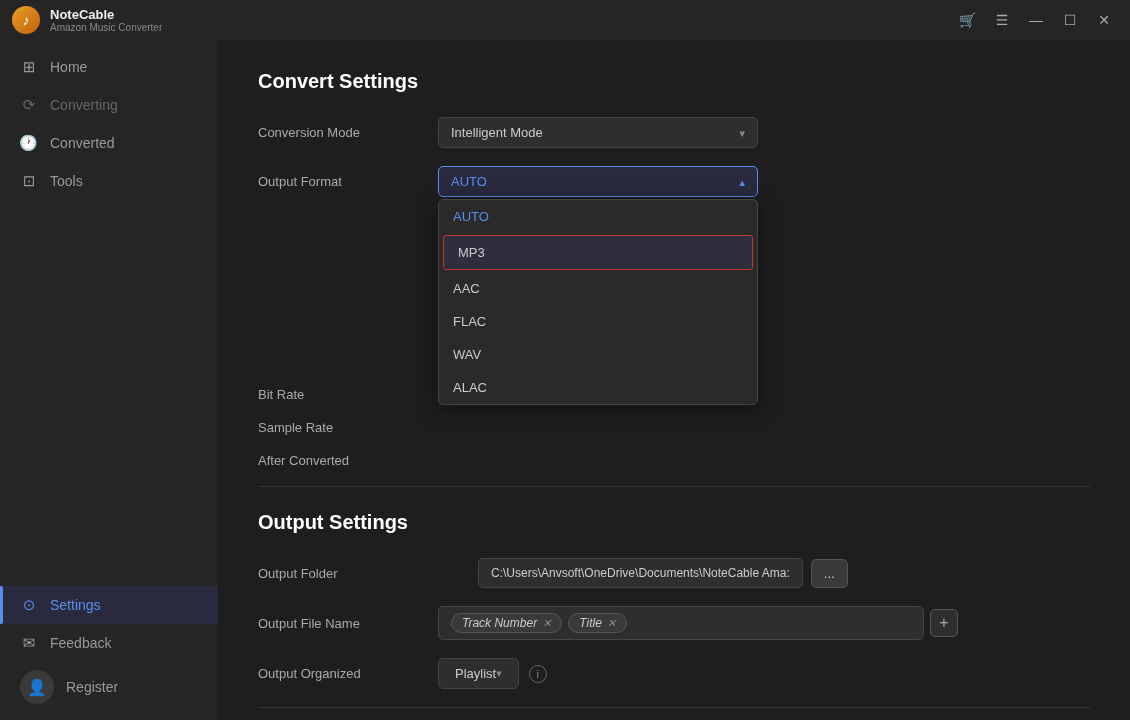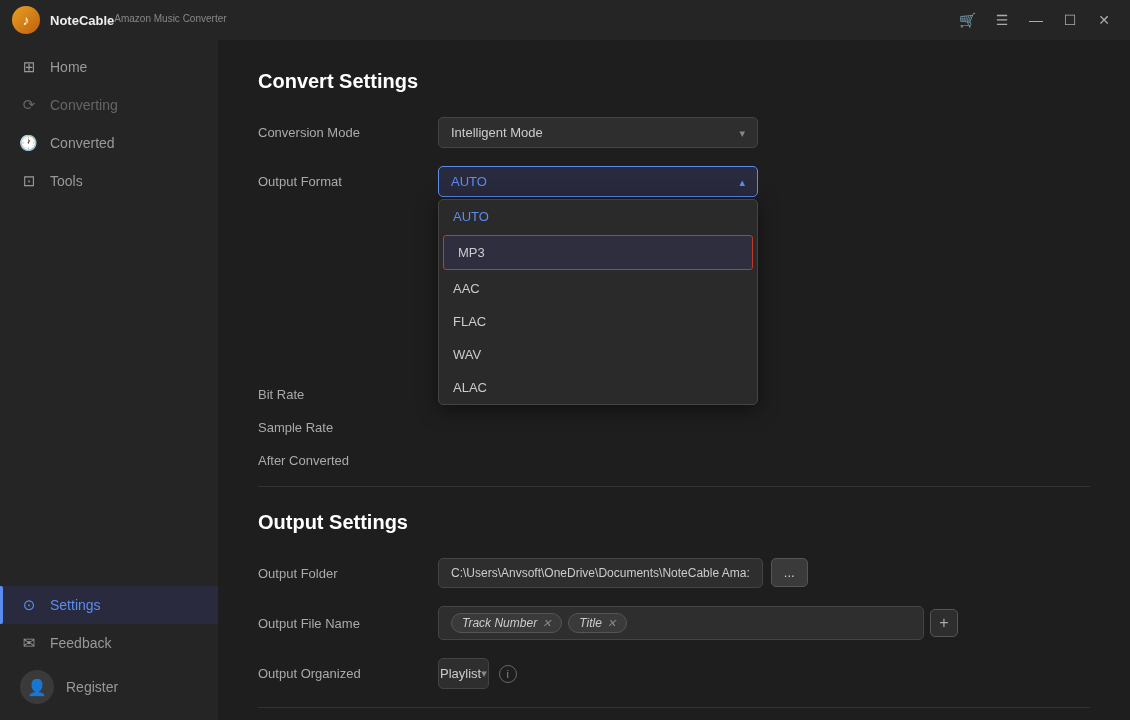--- a/index.html
+++ b/index.html
@@ -34,21 +34,21 @@
       width: 28px;
       height: 28px;
       background: linear-gradient(135deg, #e8a020, #c06010);
       border-radius: 50%;
       display: flex;
       align-items: center;
       justify-content: center;
       font-size: 14px;
       color: white;
     }
-    .app-title-group { display: flex; flex-direction: row; }
+    .app-title-group { display: flex; flex-direction: column; }
     .app-name { font-size: 13px; font-weight: 600; color: #eee; }
     .app-subtitle { font-size: 10px; color: #888; }
     .title-bar-right {
       display: flex;
       align-items: center;
       gap: 6px;
     }
     .title-btn {
       width: 28px;
       height: 28px;
@@ -202,23 +202,24 @@
 
     .divider {
       border: none;
       border-top: 1px solid #333;
       margin: 10px 0 24px;
     }
 
     
     .folder-control {
       display: flex;
-      align-items: flex-start;
+      align-items: flex-end;
       gap: 8px;
       max-width: 520px;
+      margin-left: 40px;
     }
     .folder-input {
       flex: 1;
       background: #2e2e2e;
       border: 1px solid #444;
       border-radius: 5px;
       padding: 7px 12px;
       color: #ccc;
       font-size: 12px;
     }
@@ -287,21 +288,21 @@
       display: flex;
       align-items: center;
       gap: 10px;
       max-width: 360px;
     }
     .organized-select {
       flex: 1;
       background: #2e2e2e;
       border: 1px solid #444;
       border-radius: 5px;
-      padding: 7px 1px;
+      padding: 7px 16px;
       color: #ccc;
       font-size: 13px;
       display: flex;
       align-items: center;
       justify-content: space-between;
       cursor: pointer;
       max-width: 240px;
     }
     .info-icon {
       width: 18px;

